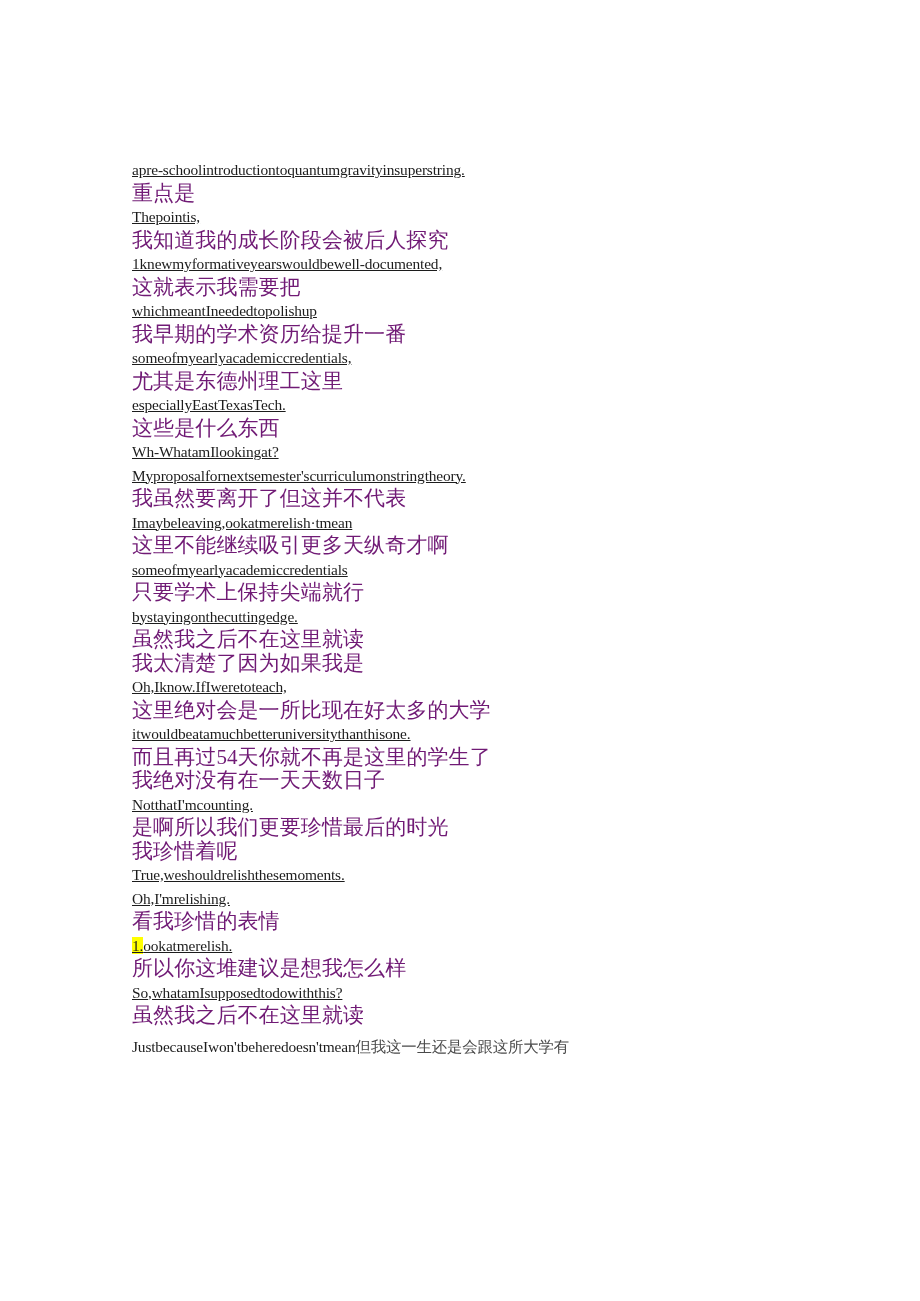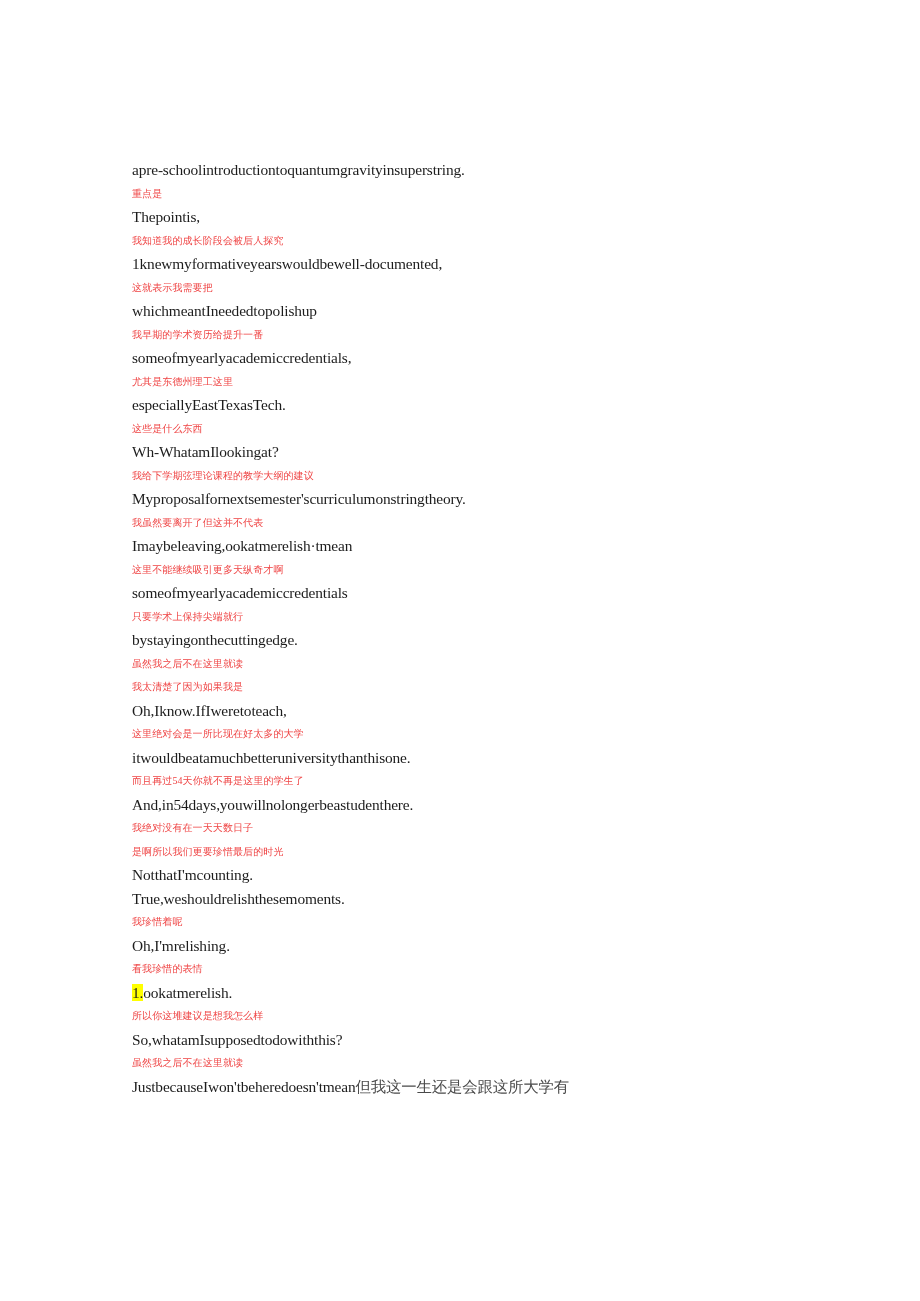--- a/index.html
+++ b/index.html
@@ -39,42 +39,43 @@
     line-height: 23.5px;
     height: 23.5px;
     font-size: 15.2px;
     letter-spacing: -0.15px;
   }
 
   
   .line.en {
     color: #1c1c1c;
     font-size: 15.4px;
+    text-decoration: underline;
   }
 
   
   .line.zh {
-    color: #ef4444;
-    font-size: 10px;
+    color: #701a75;
+    font-size: 21px;
     font-family: "Liberation Serif", "DejaVu Serif", serif;
     letter-spacing: 0.1px;
   }
 
   
   .line.mixed {
     color: #1c1c1c;
     font-size: 15.4px;
   }
   .line.mixed .cjk-run {
     color: #4a4a4a;
   }
 
   
   .line.gap-before {
-    margin-top: 0;
+    margin-top: 7px;
   }
 
   .hl {
     background: #ffff00;
     color: #1c1c1c;
   }
 </style>
 </head>
 <body>
 
@@ -86,40 +87,38 @@
       <div class="line zh">我知道我的成长阶段会被后人探究</div>
       <div class="line en">1knewmyformativeyearswouldbewell-documented,</div>
       <div class="line zh">这就表示我需要把</div>
       <div class="line en">whichmeantIneededtopolishup</div>
       <div class="line zh">我早期的学术资历给提升一番</div>
       <div class="line en">someofmyearlyacademiccredentials,</div>
       <div class="line zh">尤其是东德州理工这里</div>
       <div class="line en">especiallyEastTexasTech.</div>
       <div class="line zh">这些是什么东西</div>
       <div class="line en">Wh-WhatamIlookingat?</div>
-      <div class="line zh">我给下学期弦理论课程的教学大纲的建议</div>
       <div class="line en">Myproposalfornextsemester'scurriculumonstringtheory.</div>
       <div class="line zh">我虽然要离开了但这并不代表</div>
       <div class="line en">Imaybeleaving,ookatmerelish·tmean</div>
       <div class="line zh">这里不能继续吸引更多天纵奇才啊</div>
       <div class="line en">someofmyearlyacademiccredentials</div>
       <div class="line zh">只要学术上保持尖端就行</div>
       <div class="line en">bystayingonthecuttingedge.</div>
       <div class="line zh">虽然我之后不在这里就读</div>
       <div class="line zh">我太清楚了因为如果我是</div>
       <div class="line en">Oh,Iknow.IfIweretoteach,</div>
       <div class="line zh">这里绝对会是一所比现在好太多的大学</div>
       <div class="line en">itwouldbeatamuchbetteruniversitythanthisone.</div>
       <div class="line zh">而且再过54天你就不再是这里的学生了</div>
-      <div class="line en">And,in54days,youwillnolongerbeastudenthere.</div>
       <div class="line zh">我绝对没有在一天天数日子</div>
+      <div class="line en">NotthatI'mcounting.</div>
       <div class="line zh">是啊所以我们更要珍惜最后的时光</div>
-      <div class="line en">NotthatI'mcounting.</div>
+      <div class="line zh">我珍惜着呢</div>
       <div class="line en">True,weshouldrelishthesemoments.</div>
-      <div class="line zh">我珍惜着呢</div>
       <div class="line en">Oh,I'mrelishing.</div>
       <div class="line zh">看我珍惜的表情</div>
       <div class="line en"><span class="hl">1.</span><span>ookatmerelish.</span></div>
       <div class="line zh">所以你这堆建议是想我怎么样</div>
       <div class="line en">So,whatamIsupposedtodowiththis?</div>
       <div class="line zh">虽然我之后不在这里就读</div>
       <div class="line mixed gap-before"><span>JustbecauseIwon'tbeheredoesn'tmean</span><span class="cjk-run">但我这一生还是会跟这所大学有</span></div>
     </div>
 </div>
 

